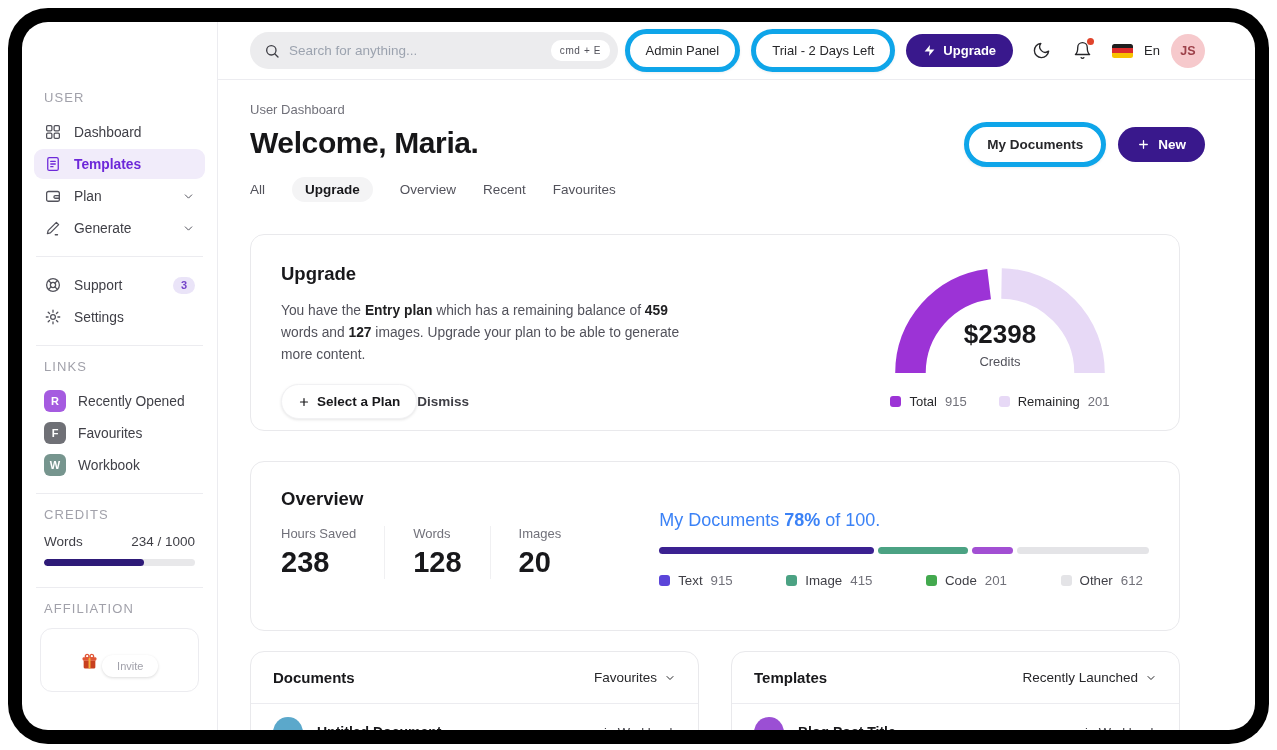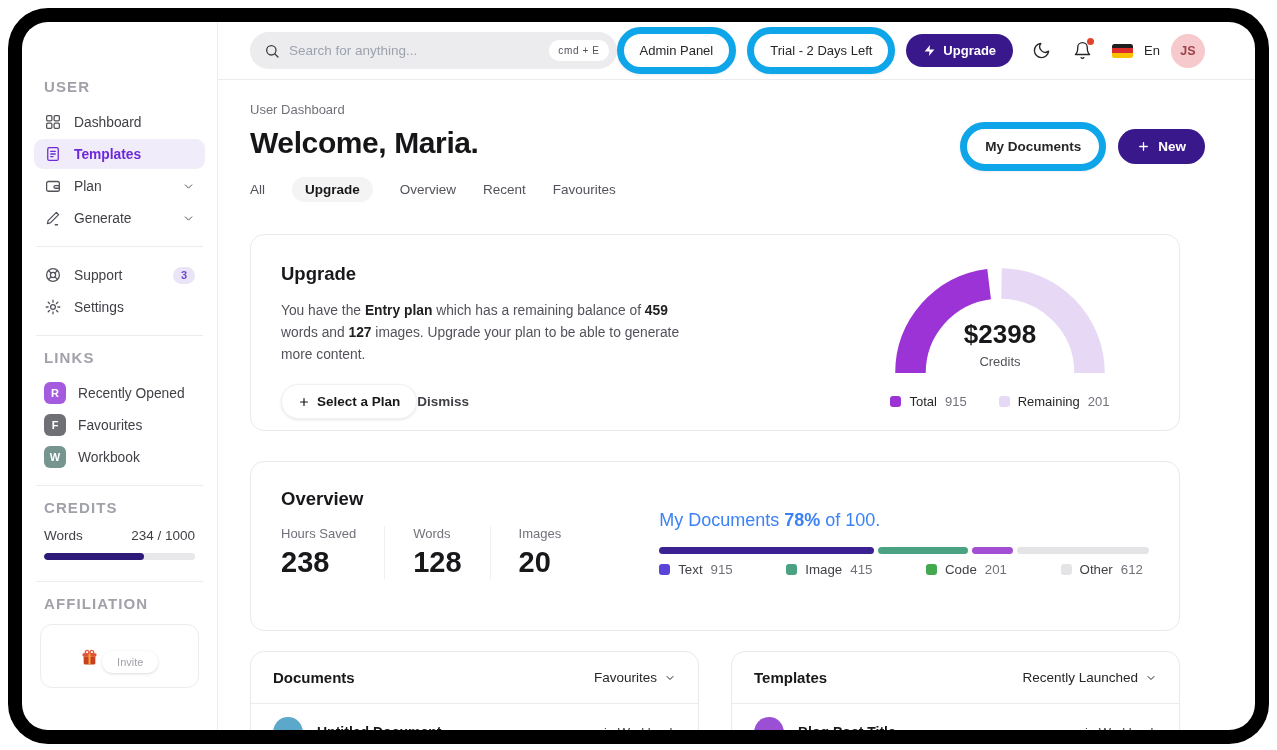--- a/index.html
+++ b/index.html
@@ -2,21 +2,21 @@
 <html><head>
 <meta charset="utf-8">
 <style>
   * { margin:0; padding:0; box-sizing:border-box; }
   html,body { width:1277px; height:750px; background:#fff; font-family:"Liberation Sans", sans-serif; overflow:hidden; }
   .frame { position:absolute; left:8px; top:8px; width:1261px; height:736px; background:#000; border-radius:40px; padding:14px; }
   .app { width:100%; height:100%; background:#fff; border-radius:26px; overflow:hidden; display:flex; }
 
   
   .sidebar { width:196px; min-width:196px; border-right:1px solid #ececf0; padding:56px 12px 0; }
-  .side-label { font-size:15px; letter-spacing:1.1px; font-weight:700; color:#a1a1aa; margin:0 0 12px 10px; }
+  .side-label { font-size:13px; letter-spacing:1.1px; font-weight:400; color:#a1a1aa; margin:12px 0 12px 10px; }
   .side-item { display:flex; align-items:center; gap:12px; height:30px; margin-bottom:2px; padding:0 10px; border-radius:9px; font-size:13.8px; color:#3f3f46; cursor:pointer; }
   .side-item svg.mi { width:18px; height:18px; stroke:#52525b; fill:none; stroke-width:1.7; stroke-linecap:round; stroke-linejoin:round; }
   .side-item.active { background:#f1ecfa; color:#6d28d9; font-weight:700; }
   .side-item.active svg.mi { stroke:#6d28d9; }
   .chev { margin-left:auto; width:13px; height:13px; stroke:#52525b; fill:none; stroke-width:1.8; stroke-linecap:round; stroke-linejoin:round; }
   .side-divider { border-top:1px solid #ececf0; margin:13px 2px; }
   .count-badge { margin-left:auto; background:#eae4f8; color:#7443c9; font-size:11px; font-weight:600; border-radius:999px; padding:3px 8px; line-height:1; }
   .link-badge { width:22px; height:22px; border-radius:6px; color:#fff; font-size:11px; font-weight:700; display:flex; align-items:center; justify-content:center; }
   .credits-row { display:flex; justify-content:space-between; align-items:center; padding:0 10px; font-size:13.5px; color:#3f3f46; margin:2px 0 10px; }
   .credits-bar { height:7px; background:#e8e8ea; border-radius:5px; margin:0 10px; overflow:hidden; }
@@ -27,21 +27,21 @@
 
   
   .rightcol { flex:1; display:flex; flex-direction:column; min-width:0; }
   .topbar { height:58px; min-height:58px; border-bottom:1px solid #ececf0; display:flex; align-items:center; padding:0 50px 0 32px; }
   .search { width:368px; height:37px; background:#ececee; border-radius:999px; display:flex; align-items:center; gap:9px; padding:0 8px 0 14px; }
   .search svg { width:16px; height:16px; stroke:#3f3f46; fill:none; stroke-width:2; stroke-linecap:round; }
   .search input { flex:1; border:none; outline:none; background:transparent; font-size:13.5px; color:#52525b; font-family:"Liberation Sans", sans-serif; }
   .search input::placeholder { color:#9ca3af; }
   .kbd-pill { background:#fff; border-radius:10px; font-size:10px; color:#52525b; letter-spacing:.6px; padding:5px 9px; white-space:nowrap; }
   .tb-right { margin-left:auto; display:flex; align-items:center; gap:11px; }
-  .pill-btn { background:#fff; border:7px solid #0ea5e9; box-shadow:0 1px 3px rgba(0,0,0,.07); border-radius:999px; padding:9px 16px; font-size:13px; font-weight:500; color:#27272a; white-space:nowrap; cursor:pointer; }
+  .pill-btn { background:#fff; border:5px solid #0ea5e9; box-shadow:0 1px 3px rgba(0,0,0,.07); border-radius:999px; padding:9px 16px; font-size:13px; font-weight:500; color:#27272a; white-space:nowrap; cursor:pointer; }
   .upgrade-btn { display:flex; align-items:center; gap:7px; background:#39188c; color:#fff; border-radius:999px; padding:9px 17px; font-size:13px; font-weight:600; cursor:pointer; }
   .upgrade-btn svg { width:13px; height:13px; fill:#fff; }
   .icon-btn { width:22px; height:22px; display:flex; align-items:center; justify-content:center; position:relative; cursor:pointer; }
   .icon-btn svg { width:19px; height:19px; stroke:#27272a; fill:none; stroke-width:1.7; stroke-linecap:round; stroke-linejoin:round; }
   .bell-dot { position:absolute; top:-2px; right:-1px; width:7px; height:7px; border-radius:50%; background:#e0442c; }
   .flag { width:21px; height:14px; border-radius:2.5px; overflow:hidden; display:flex; flex-direction:column; cursor:pointer; }
   .flag span { flex:1; }
   .lang { font-size:13px; color:#27272a; cursor:pointer; }
   .avatar { width:34px; height:34px; border-radius:50%; background:#f6c9cc; color:#9c4049; font-size:12.5px; font-weight:700; display:flex; align-items:center; justify-content:center; cursor:pointer; }
 
@@ -79,21 +79,21 @@
   .overview-card { margin-top:30px; height:170px; padding:26px 30px; display:flex; }
   .stats-row { display:flex; margin-top:16px; }
   .stat { padding-right:28px; margin-right:28px; border-right:1px solid #f0f0f2; }
   .stat:last-child { border-right:none; }
   .stat-label { font-size:13px; color:#71717a; }
   .stat-value { font-size:29px; font-weight:800; color:#18181b; margin-top:5px; }
   .ov-right { flex:1; margin-left:42px; margin-top:22px; min-width:0; }
   .docs-line { font-size:18px; color:#3b82f6; }
   .stacked-bar { margin-top:16px; height:7px; display:flex; gap:4px; }
   .bar-seg { height:7px; border-radius:5px; }
-  .ov-legend { display:flex; justify-content:space-between; margin-top:8px; padding-right:6px; font-size:13.3px; color:#3f3f46; }
+  .ov-legend { display:flex; justify-content:space-between; margin-top:19px; padding-right:6px; font-size:13.3px; color:#3f3f46; }
 
   
   .bottom-row { margin-top:20px; display:flex; gap:32px; }
   .list-card { flex:1; min-width:0; }
   .list-head { display:flex; justify-content:space-between; align-items:center; padding:17px 22px; border-bottom:1px solid #ececf0; }
   .list-title { font-size:15px; font-weight:700; color:#18181b; }
   .list-filter { display:flex; align-items:center; gap:7px; font-size:13.5px; color:#27272a; cursor:pointer; }
   .list-filter svg { width:12px; height:12px; stroke:#27272a; fill:none; stroke-width:2; stroke-linecap:round; stroke-linejoin:round; }
   .list-row { display:flex; align-items:center; gap:14px; padding:13px 22px; cursor:pointer; }
   .row-avatar { width:30px; height:30px; border-radius:50%; }

